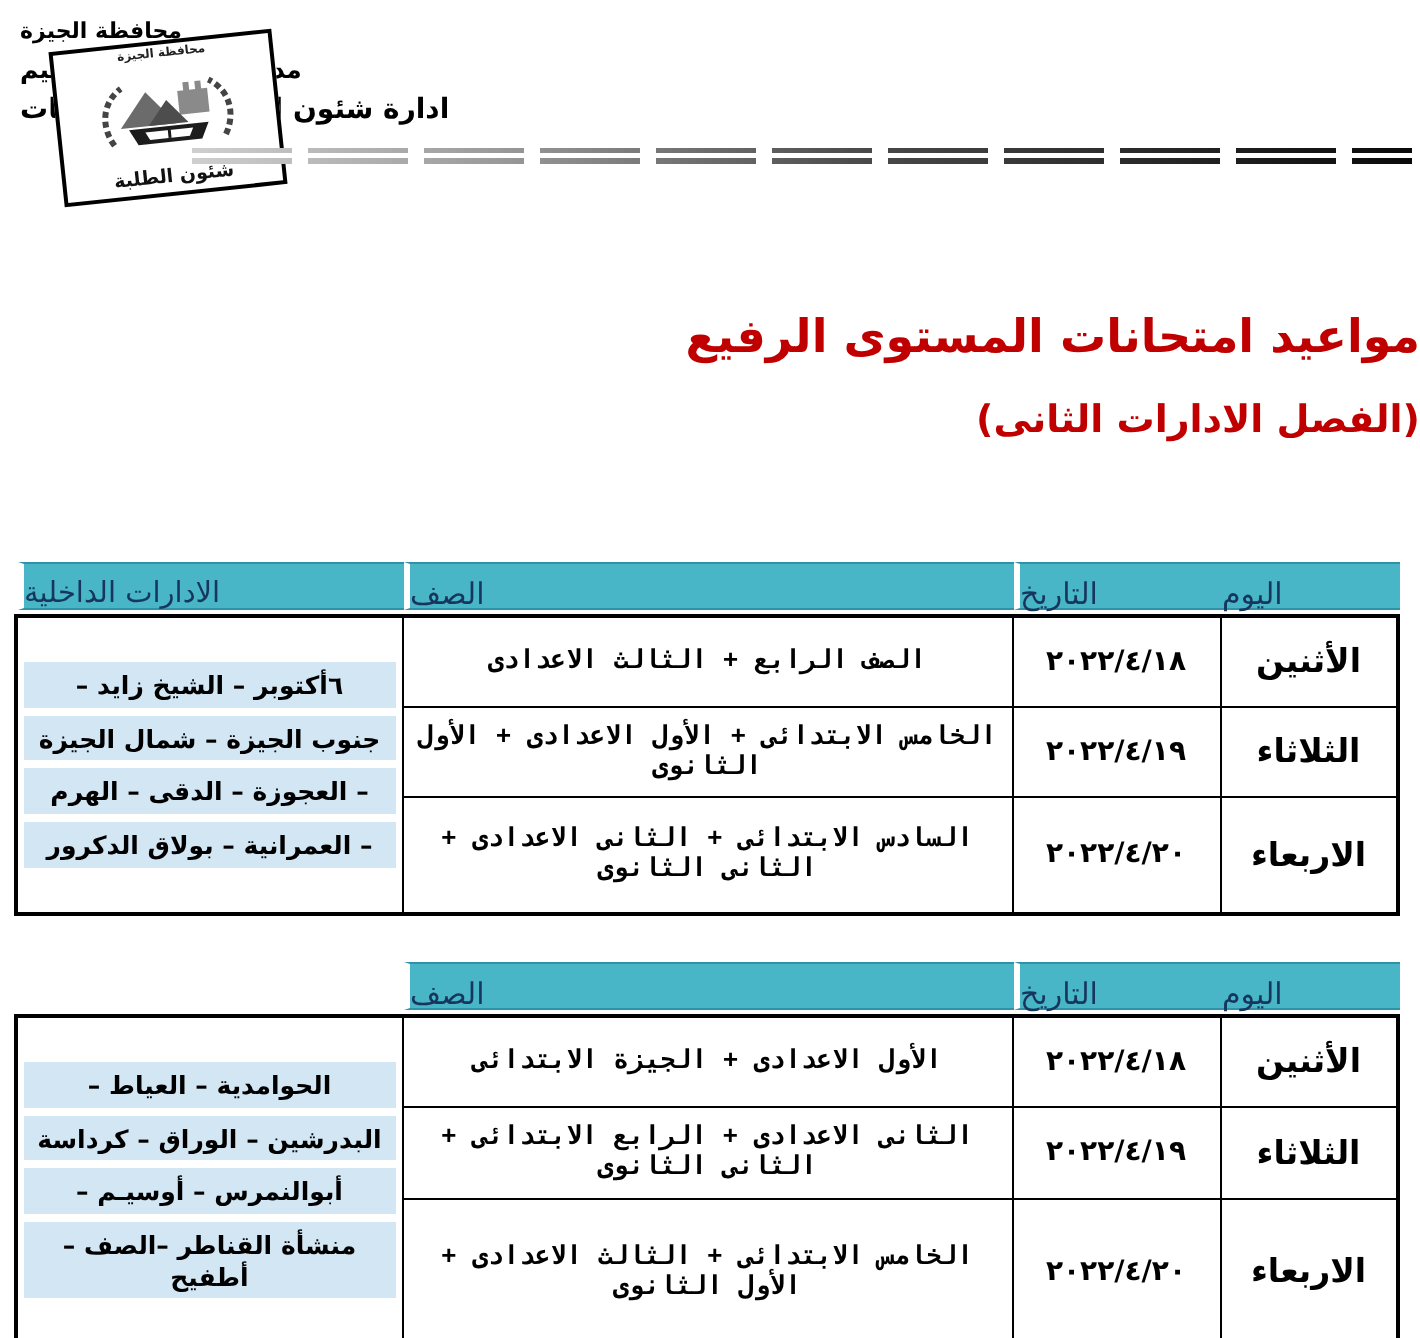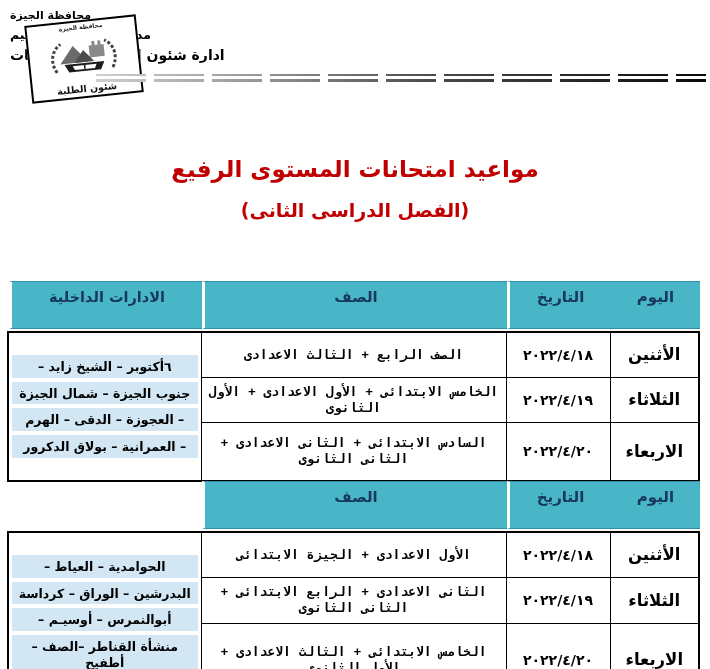--- a/index.html
+++ b/index.html
@@ -37,33 +37,33 @@
   .logo{
     position:absolute;top:20px;right:648px;right:auto;left:28px;
     width:112px;height:78px;background:#fff;border:2px solid #000;
     transform:rotate(-6deg);
     display:flex;flex-direction:column;align-items:center;justify-content:space-between;
     padding:2px 2px 3px;
   }
   .logo-top{font-size:6px;font-weight:bold;color:#222;line-height:1;}
   .logo-bottom{font-size:9.5px;font-weight:bold;color:#111;line-height:1;}
   
-  .title-block{position:absolute;top:156px;left:0;right:0;text-align:center;}
+  .title-block{position:absolute;top:156px;left:0;right:0;text-align:right;}
   .t1{font-size:23px;font-weight:bold;color:var(--title-red);margin-bottom:17px;}
   .t2{font-size:19px;font-weight:bold;color:var(--title-red);margin-bottom:14px;}
   .t3{font-size:15px;font-weight:bold;color:#000;}
   
   .sched{position:absolute;right:10px;width:691px;}
   .sched.first{top:281px;}
   .sched.second{top:481px;}
   .hrow{display:flex;direction:rtl;margin-bottom:2px;}
   .hc{
     background:var(--header-teal);color:var(--header-navy);
-    font-weight:bold;font-size:15px;text-align:center;
-    height:48px;line-height:30px;
+    font-weight:normal;font-size:15px;text-align:left;
+    height:24px;line-height:30px;
     border-top:1px solid #2e93a8;border-bottom:1px solid #2e93a8;
   }
   .hc.sep{border-left:3px solid #fff;}
   .hc.c-day{width:89px;}
   .hc.c-date{width:104px;}
   .hc.c-grade{width:305px;}
   .hc.c-admin{width:193px;font-size:14.5px;}
   table.body{
     width:691px;border-collapse:collapse;table-layout:fixed;direction:rtl;
     border:2px solid #000;
@@ -110,21 +110,21 @@
       <path d="M24,27 h24 l-2,4 h-20 z" fill="#fff"></path>
       <path d="M36,27 v4" stroke="#1c1c1c" stroke-width="1.5"></path>
     </svg>
     <div class="logo-bottom">شئون الطلبة</div>
   </div>
 
   <div class="divider"></div>
 
   <div class="title-block">
     <div class="t1">مواعيد امتحانات المستوى الرفيع</div>
-    <div class="t2">(الفصل الدراسى الثانى)</div>
+    <div class="t2">(الفصل الادارات الثانى)</div>
   </div>
 
   <section class="sched first">
     <div class="hrow">
       <div class="hc c-day">اليوم</div>
       <div class="hc c-date sep">التاريخ</div>
       <div class="hc c-grade sep">الصف</div>
       <div class="hc c-admin sep">الادارات الداخلية</div>
     </div>
     <table class="body">

